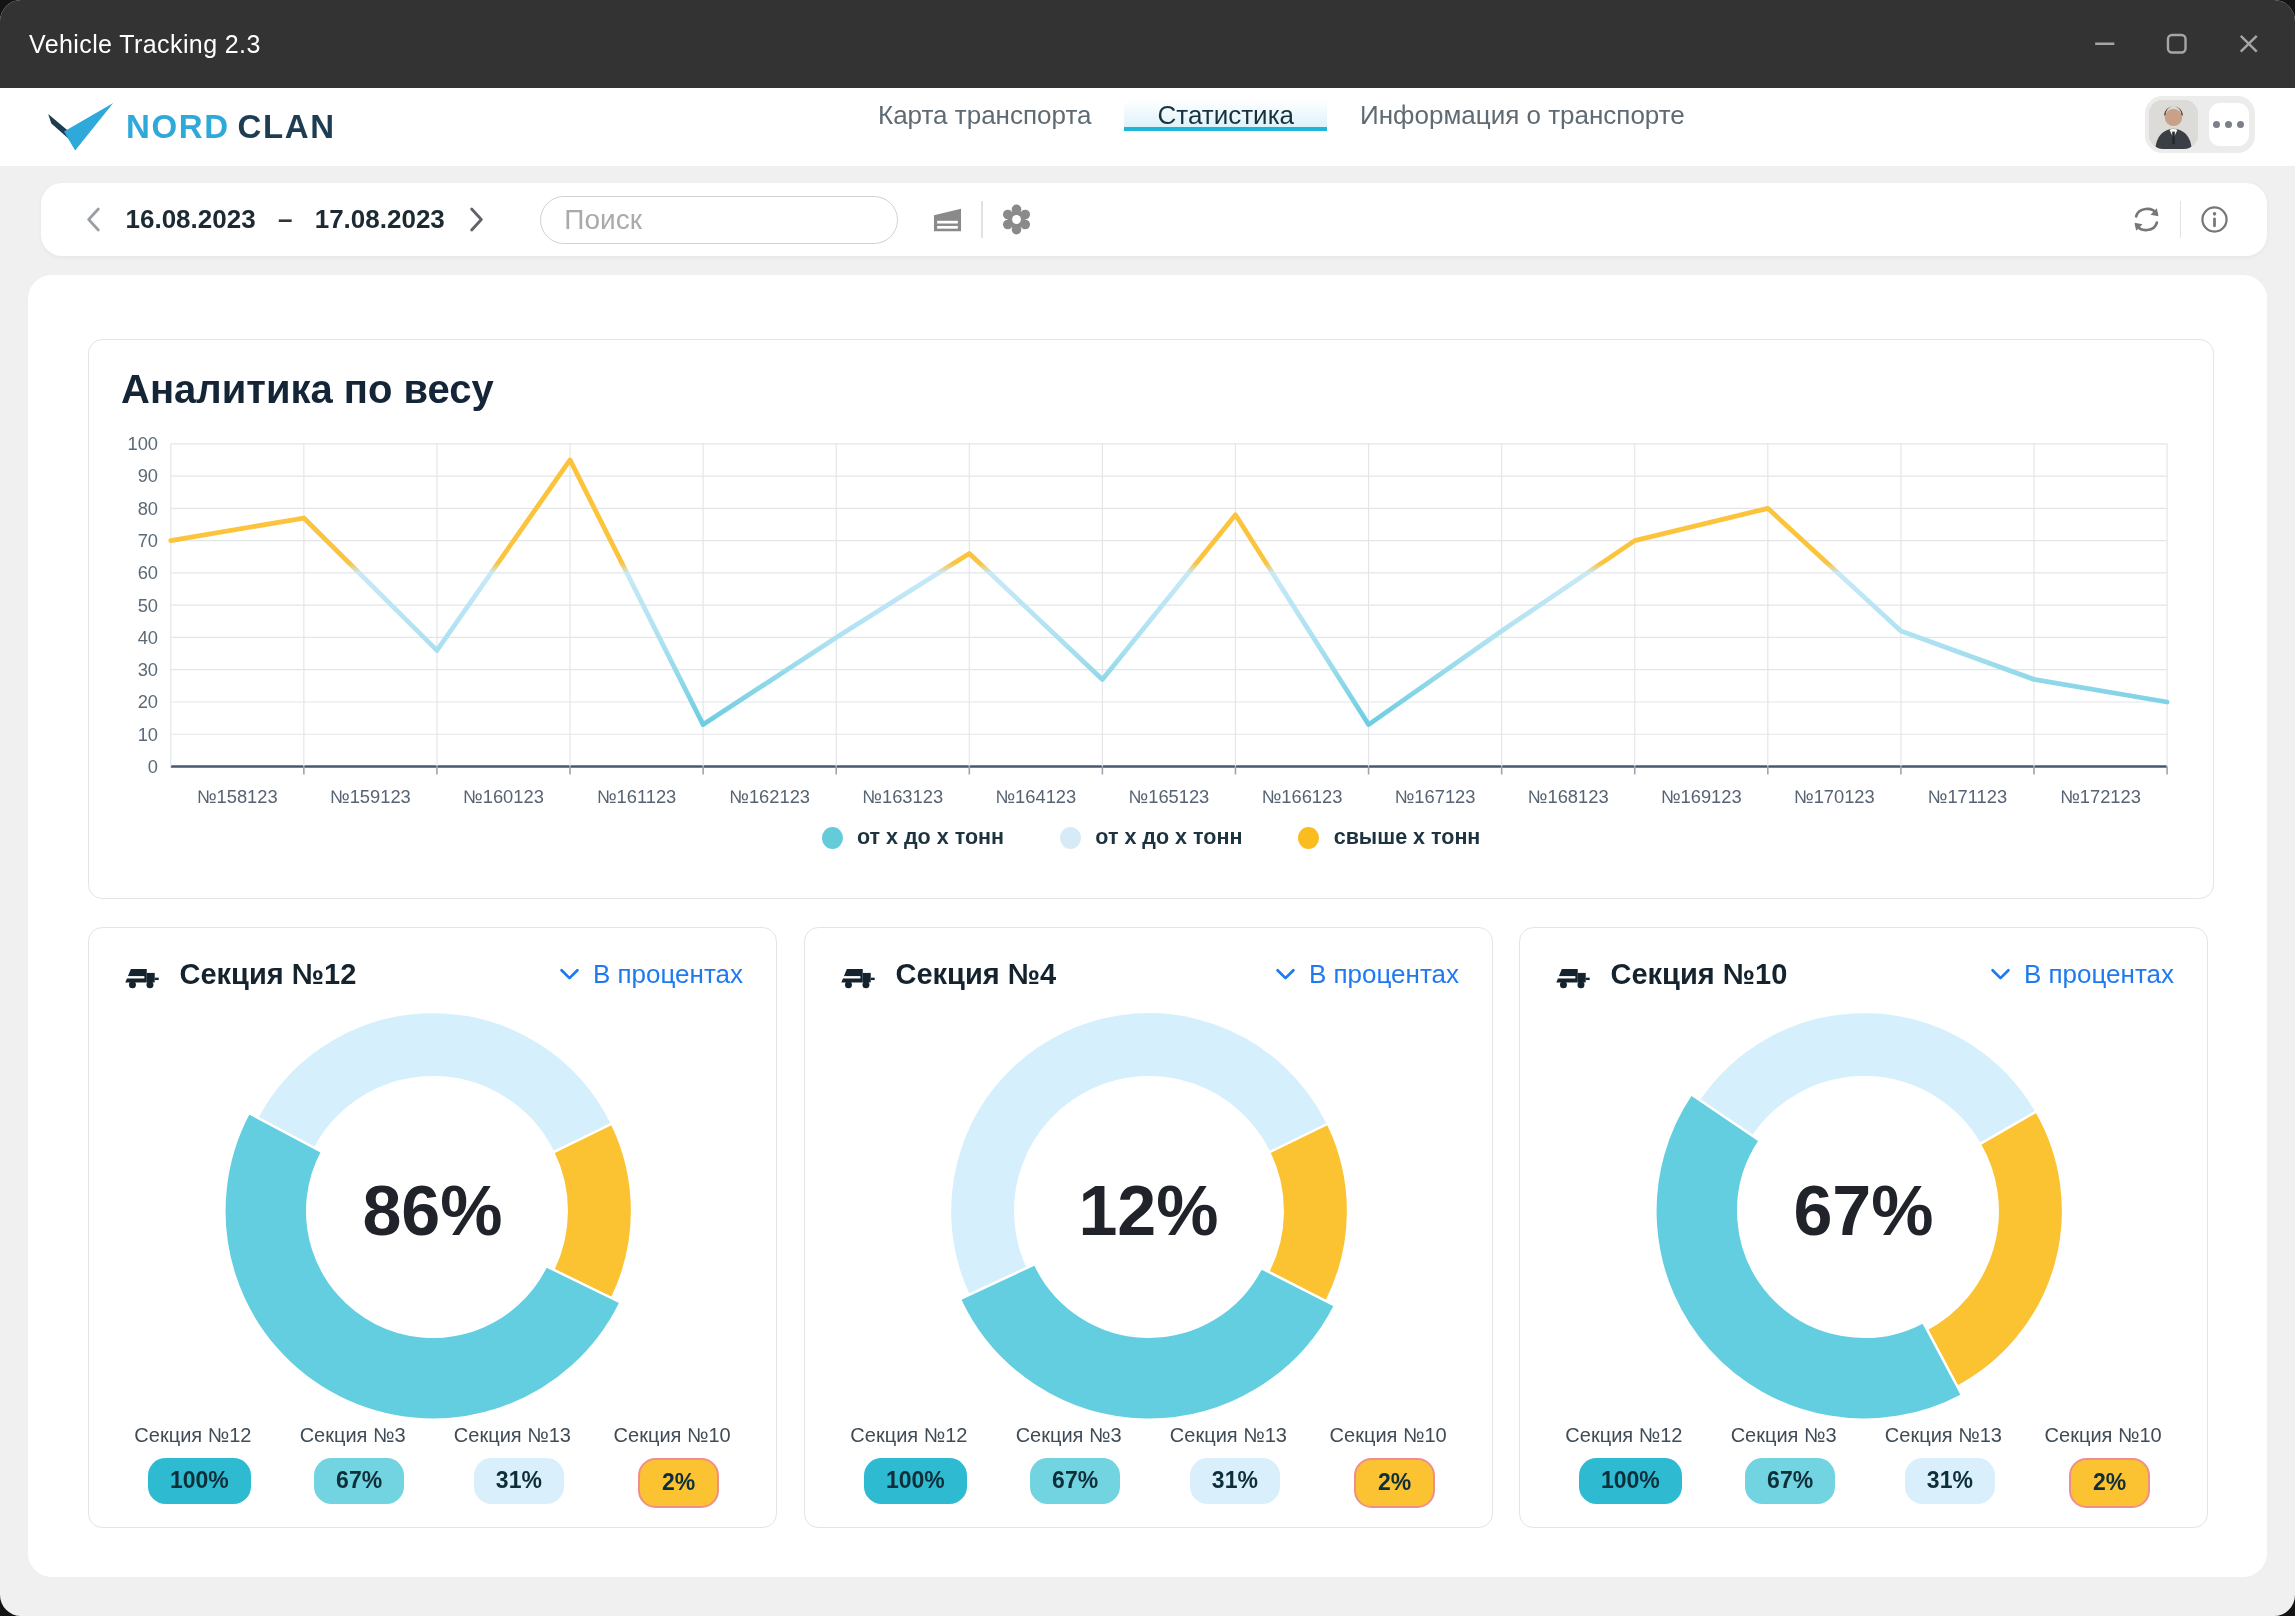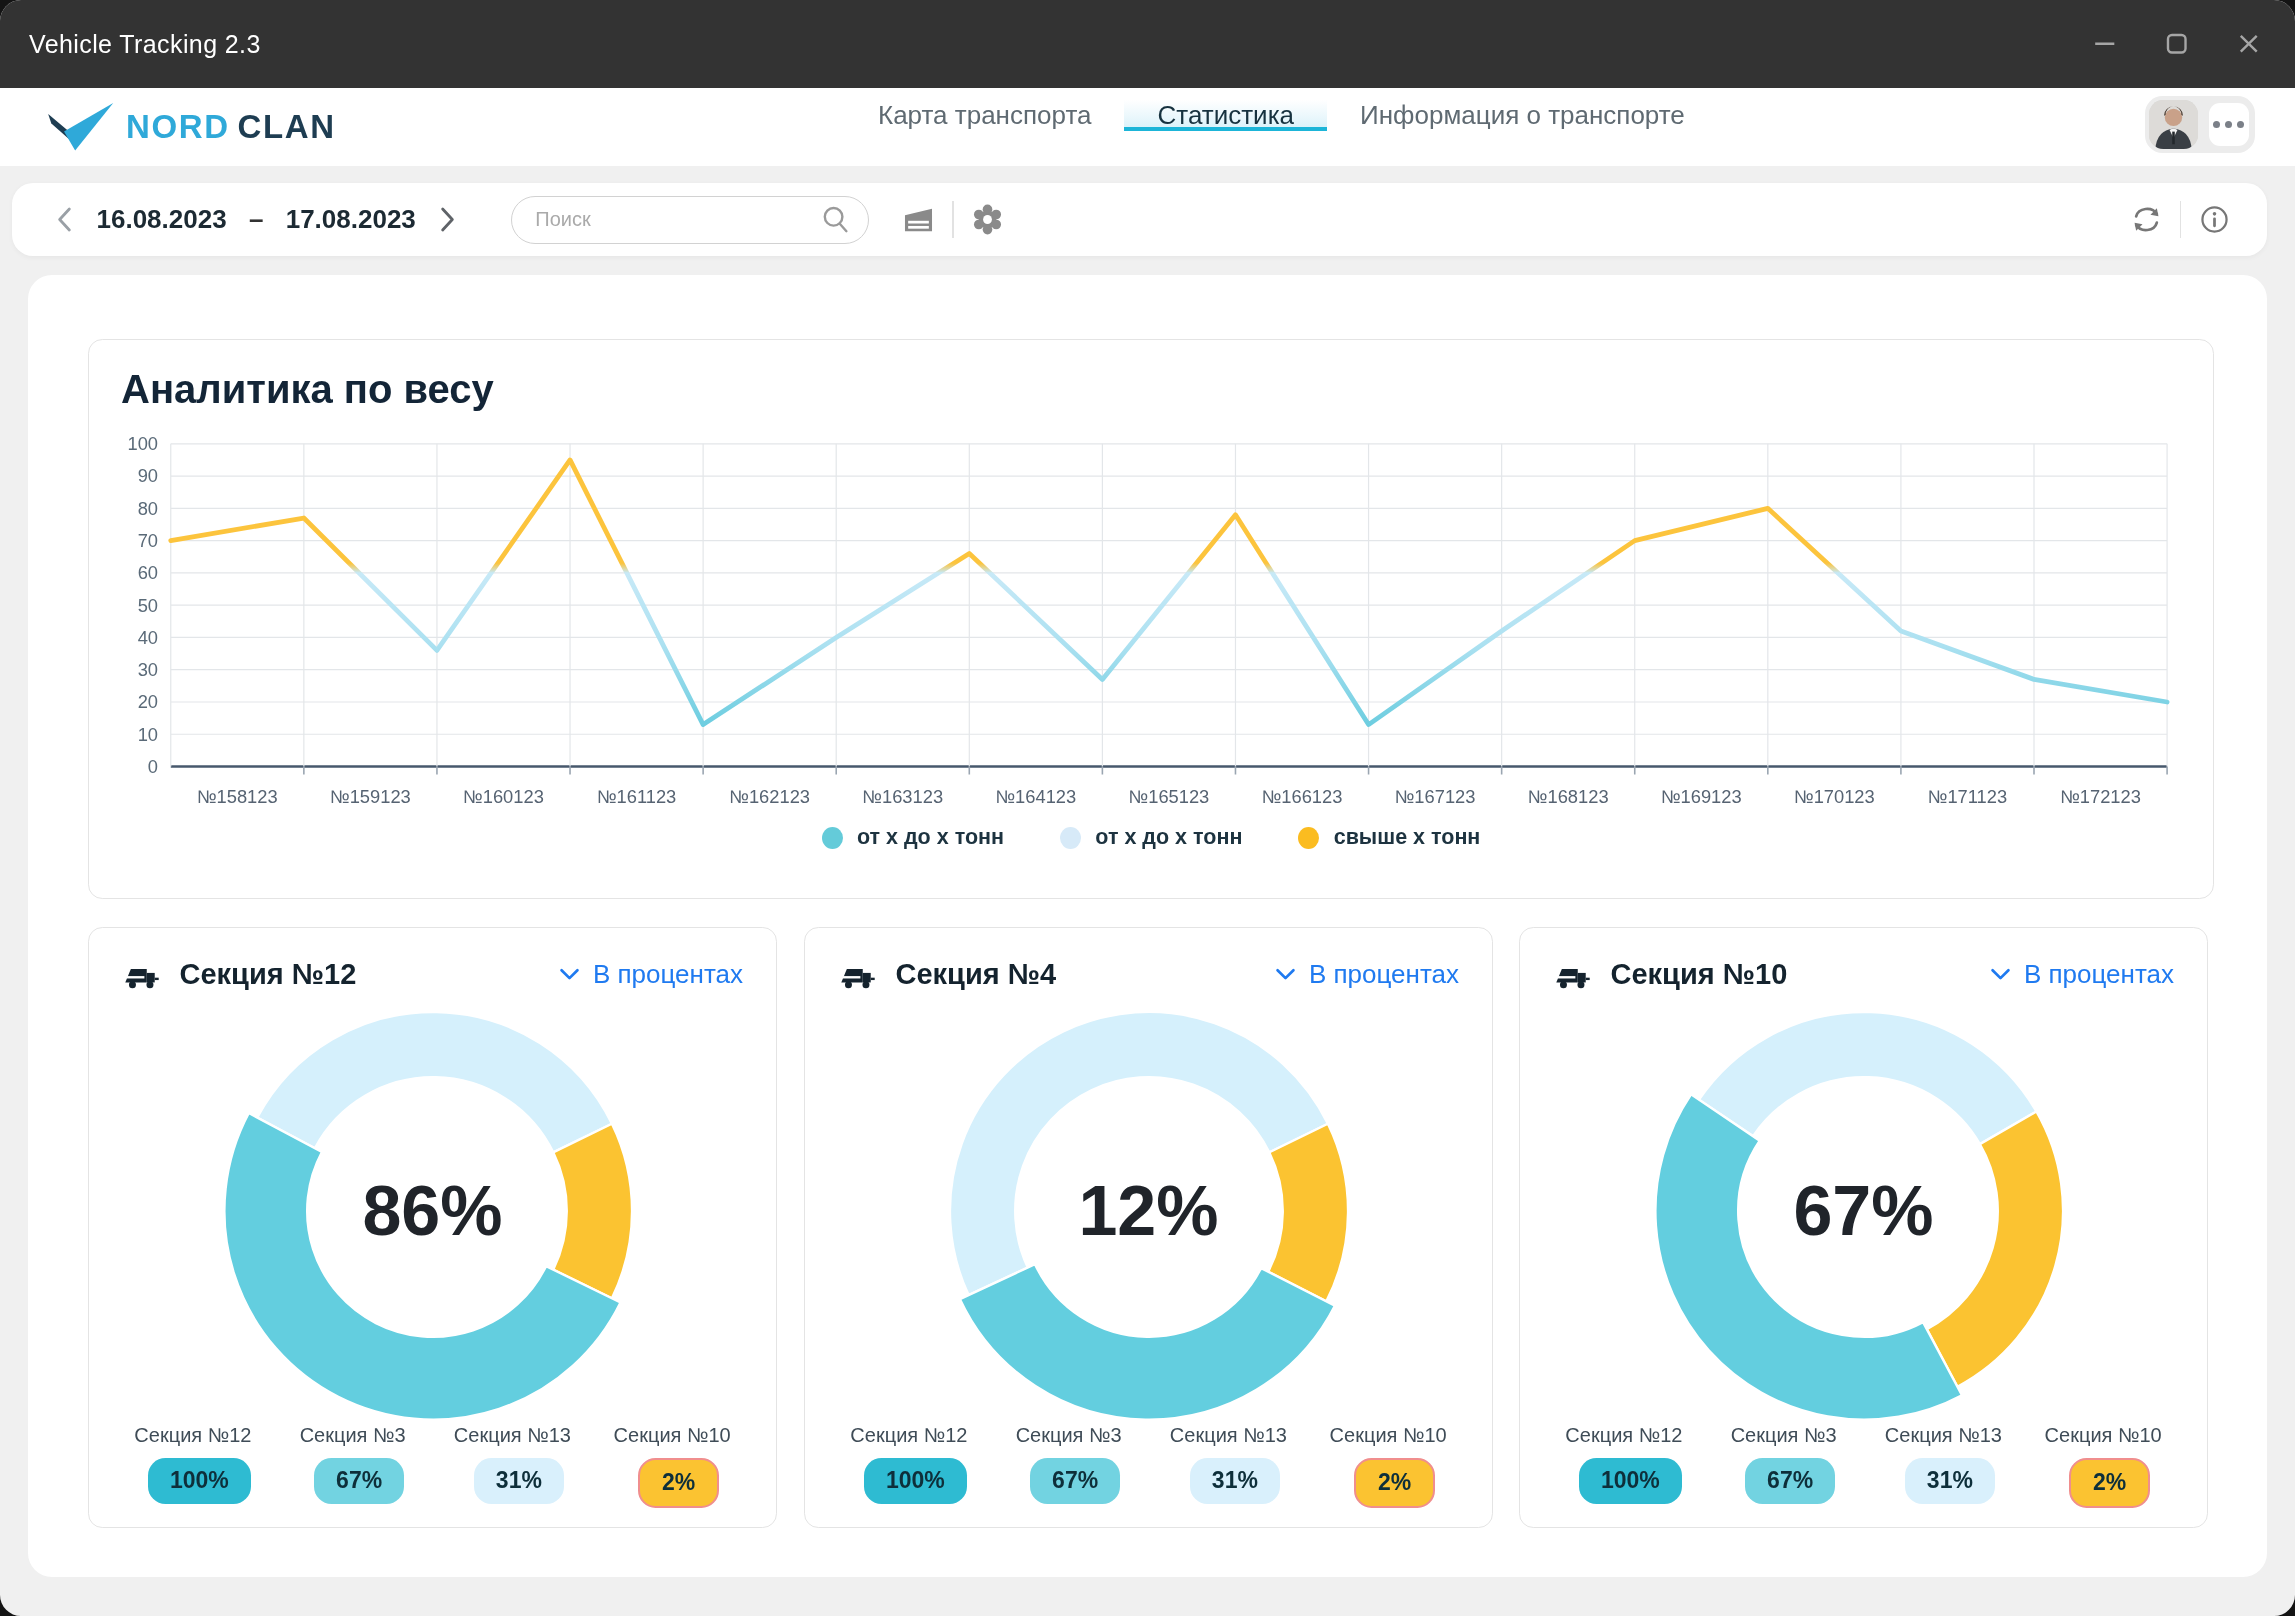--- a/index.html
+++ b/index.html
@@ -26,29 +26,29 @@
       background:linear-gradient(180deg,#ffffff 0%,#eaf7fc 55%,#d6f0f9 100%);}
   .tab.active::after{content:"";position:absolute;left:0;right:0;bottom:0;height:4px;background:#1db5d8;}
   .userbox{position:absolute;right:40px;top:96px;height:51px;background:#ececec;border-radius:17.5px;
            display:flex;align-items:center;padding:3.2px;gap:11px;}
   .avatar{width:49px;height:49px;border-radius:14.3px;overflow:hidden;background:#d7d7d5;}
   .morebtn{width:40px;height:43px;background:#ffffff;border-radius:11px;display:flex;align-items:center;
            justify-content:center;gap:4.8px;cursor:pointer;margin-right:3.2px;}
   .morebtn i{width:7.2px;height:7.2px;border-radius:50%;background:#7b8088;display:block;}
 
   
-  .toolbar{position:absolute;left:12px;right:28px;top:183px;height:73px;background:#ffffff;border-radius:21px;
+  .toolbar{position:absolute;left:41px;right:28px;top:183px;height:73px;background:#ffffff;border-radius:21px;
            display:flex;align-items:center;box-shadow:0 1.6px 4.8px rgba(0,0,0,.04);}
   .datenav{display:flex;align-items:center;gap:17.5px;margin-left:38px;}
   .navchev{width:29px;height:29px;display:flex;align-items:center;justify-content:center;cursor:pointer;}
   .datetxt{font-size:26px;font-weight:700;color:#1c2a33;}
   .datesep{font-size:26px;font-weight:700;color:#333;margin:0 4.8px;}
   .search{margin-left:49px;width:319px;height:46px;border:1.6px solid #d2d2d2;border-radius:24px;
           display:flex;align-items:center;padding:0 16px 0 21px;background:#fff;}
-  .search input{border:none;outline:none;flex:1;font-size:20px;color:#333;background:transparent;
+  .search input{border:none;outline:none;flex:1;font-size:28px;color:#333;background:transparent;
                 font-family:inherit;}
   .search input::placeholder{color:#aaaaaa;}
   .tbicon{width:41px;height:41px;display:flex;align-items:center;justify-content:center;cursor:pointer;}
   .tbdivider{width:1.6px;height:37px;background:#e2e2e2;margin:0 12.8px;}
   .toolbar .right{margin-left:auto;display:flex;align-items:center;margin-right:32px;}
 
   
   .panel{position:absolute;left:28px;right:28px;top:275px;height:1302px;background:#ffffff;border-radius:24px;}
 
   .chartcard{position:absolute;left:60px;top:64px;width:2126px;height:560px;border:1.6px solid #e4e4e4;border-radius:14.3px;

